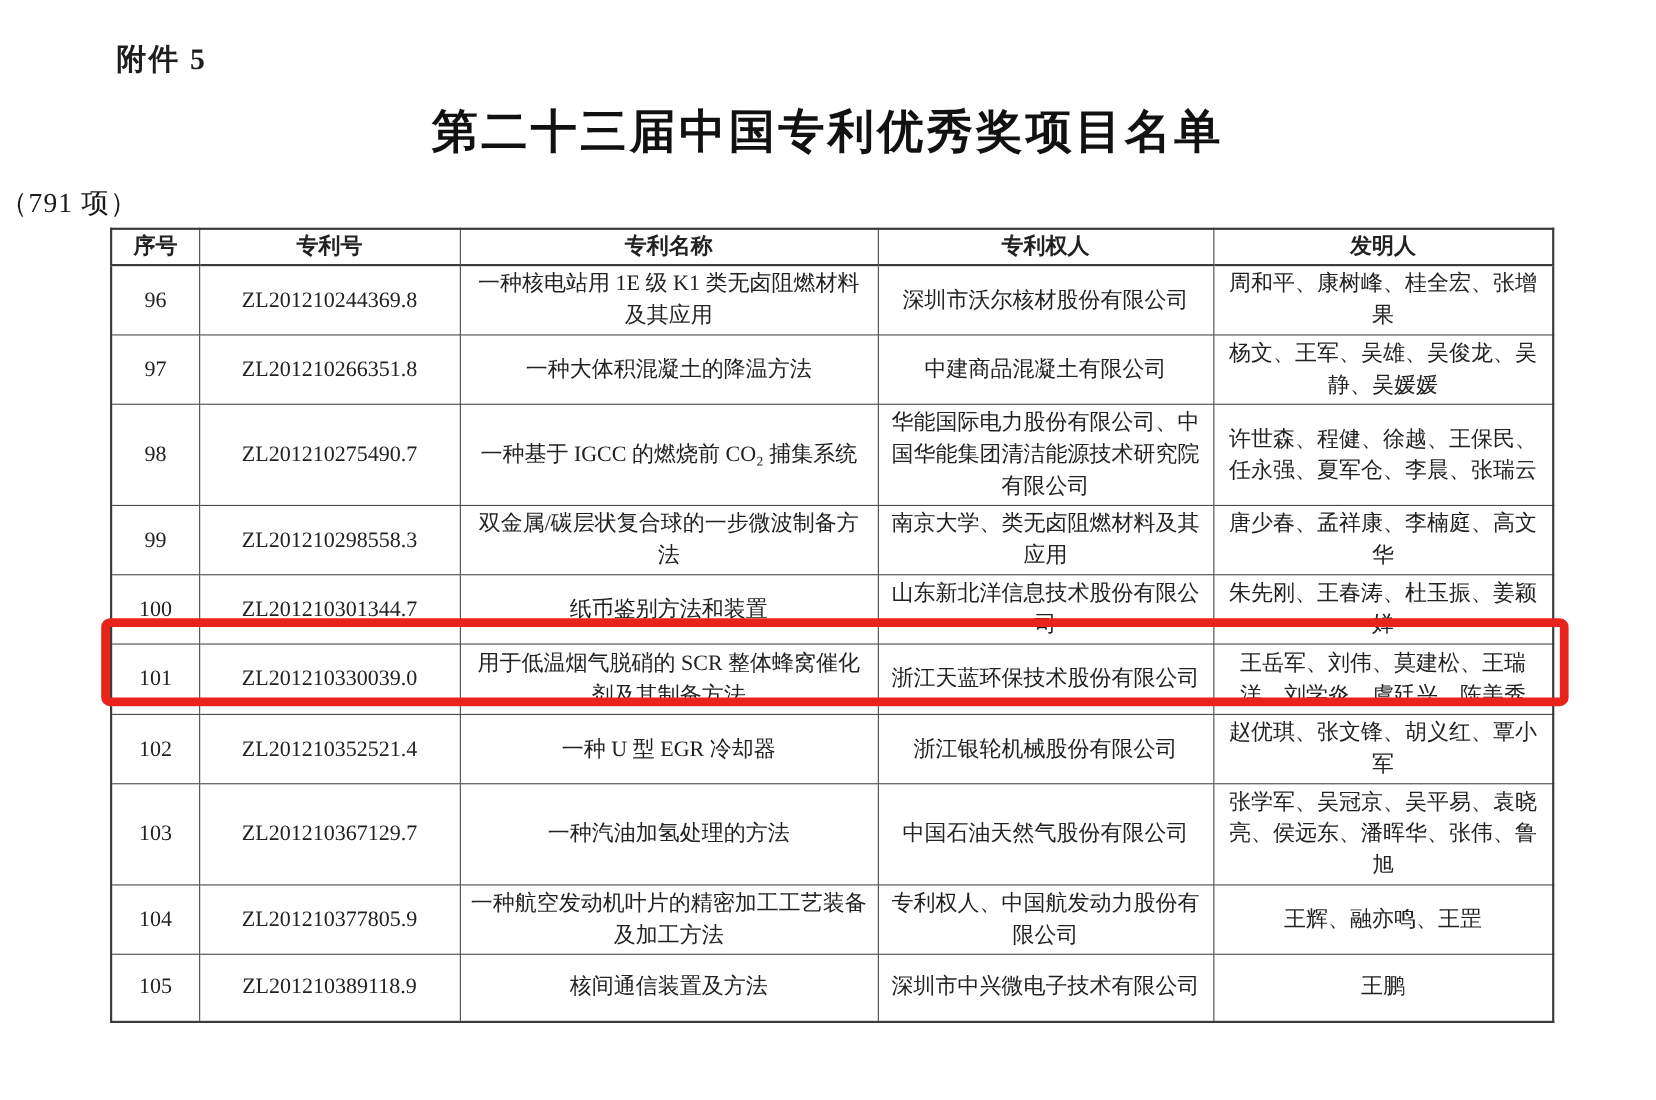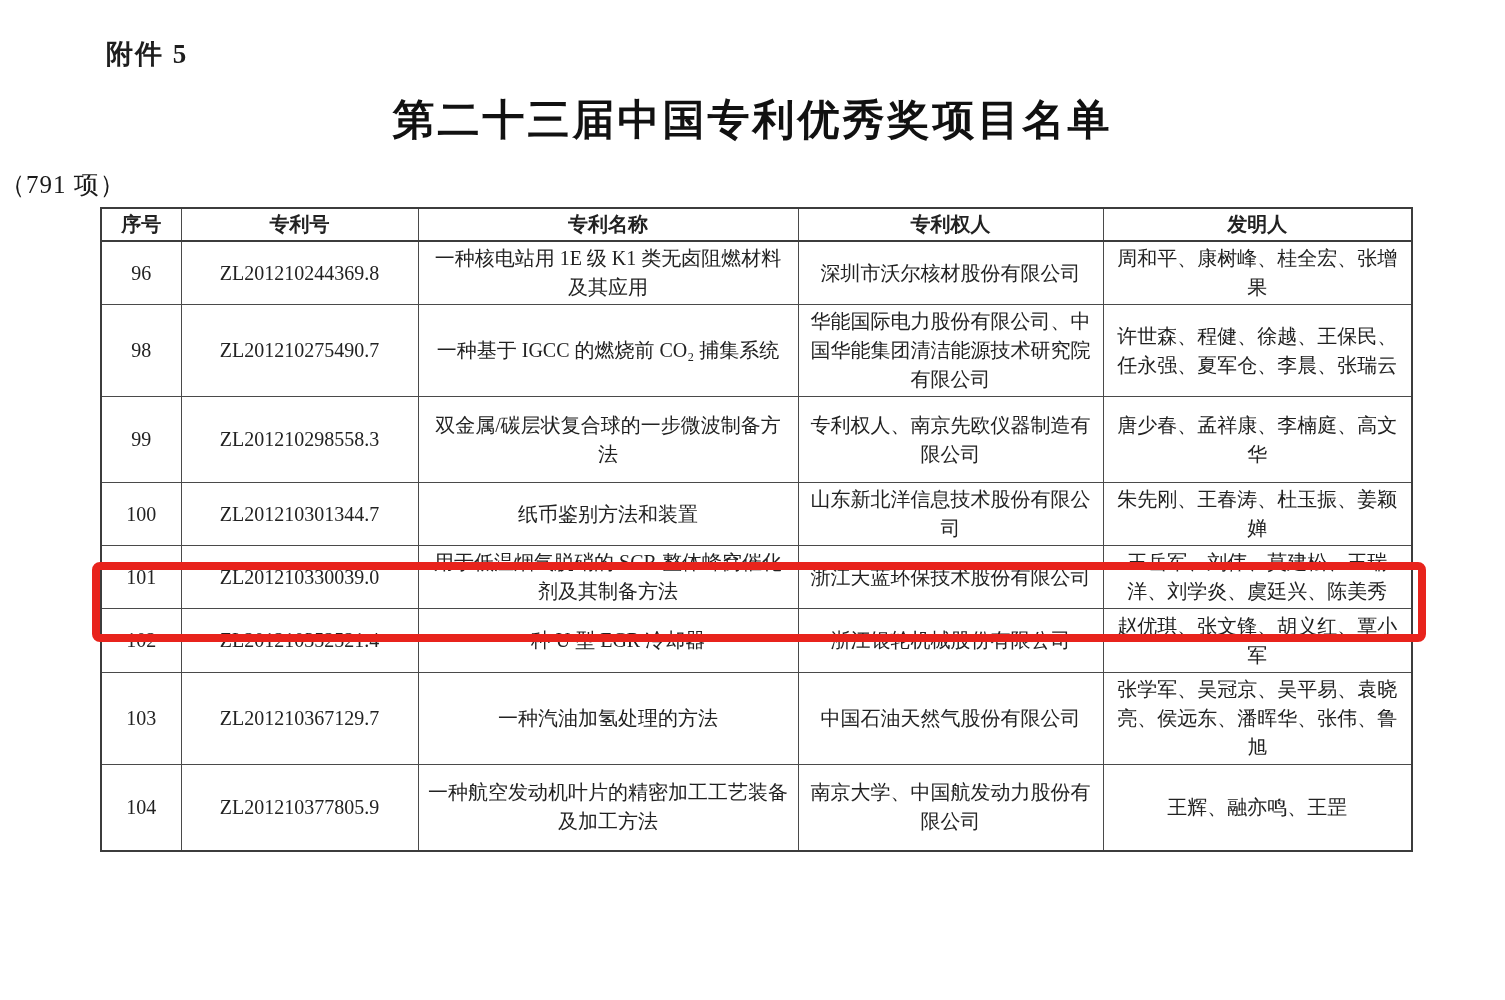--- a/index.html
+++ b/index.html
@@ -94,31 +94,38 @@
     </thead>
     <tbody>
         <tr>
           <td>96</td>
           <td>ZL201210244369.8</td>
           <td>一种核电站用 1E 级 K1 类无卤阻燃材料及其应用</td>
           <td>深圳市沃尔核材股份有限公司</td>
           <td>周和平、康树峰、桂全宏、张增果</td>
         </tr>
         <tr>
+          <td>97</td>
+          <td>ZL201210266351.8</td>
+          <td>一种大体积混凝土的降温方法</td>
+          <td>中建商品混凝土有限公司</td>
+          <td>杨文、王军、吴雄、吴俊龙、吴静、吴媛媛</td>
+        </tr>
+        <tr>
           <td>98</td>
           <td>ZL201210275490.7</td>
           <td>一种基于 IGCC 的燃烧前 CO₂ 捕集系统</td>
           <td>华能国际电力股份有限公司、中国华能集团清洁能源技术研究院有限公司</td>
           <td>许世森、程健、徐越、王保民、任永强、夏军仓、李晨、张瑞云</td>
         </tr>
         <tr>
           <td>99</td>
           <td>ZL201210298558.3</td>
           <td>双金属/碳层状复合球的一步微波制备方法</td>
-          <td>专利权人、南京先欧仪器制造有限公司</td>
+          <td>南京大学、类无卤阻燃材料及其应用</td>
           <td>唐少春、孟祥康、李楠庭、高文华</td>
         </tr>
         <tr>
           <td>100</td>
           <td>ZL201210301344.7</td>
           <td>纸币鉴别方法和装置</td>
           <td>山东新北洋信息技术股份有限公司</td>
           <td>朱先刚、王春涛、杜玉振、姜颖婵</td>
         </tr>
         <tr>
@@ -139,21 +146,28 @@
           <td>103</td>
           <td>ZL201210367129.7</td>
           <td>一种汽油加氢处理的方法</td>
           <td>中国石油天然气股份有限公司</td>
           <td>张学军、吴冠京、吴平易、袁晓亮、侯远东、潘晖华、张伟、鲁旭</td>
         </tr>
         <tr>
           <td>104</td>
           <td>ZL201210377805.9</td>
           <td>一种航空发动机叶片的精密加工工艺装备及加工方法</td>
-          <td>南京大学、中国航发动力股份有限公司</td>
+          <td>专利权人、中国航发动力股份有限公司</td>
           <td>王辉、融亦鸣、王罡</td>
+        </tr>
+        <tr>
+          <td>105</td>
+          <td>ZL201210389118.9</td>
+          <td>核间通信装置及方法</td>
+          <td>深圳市中兴微电子技术有限公司</td>
+          <td>王鹏</td>
         </tr>
       </tbody>
   </table>
 
   <div class="highlight-box" style="border-color: rgb(232, 35, 28);"></div>
 
 </div>
 
 </body></html>

